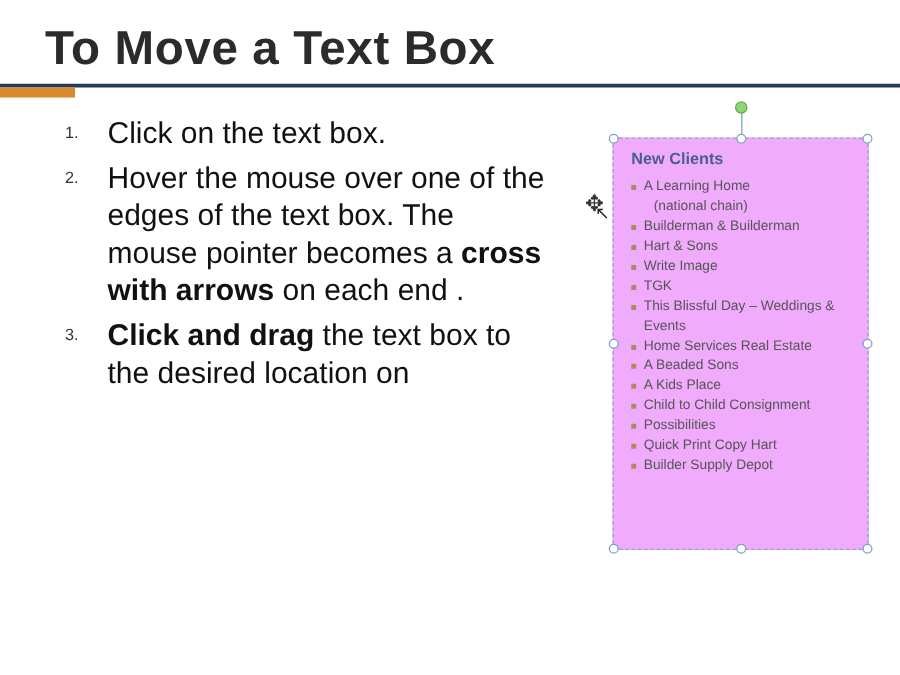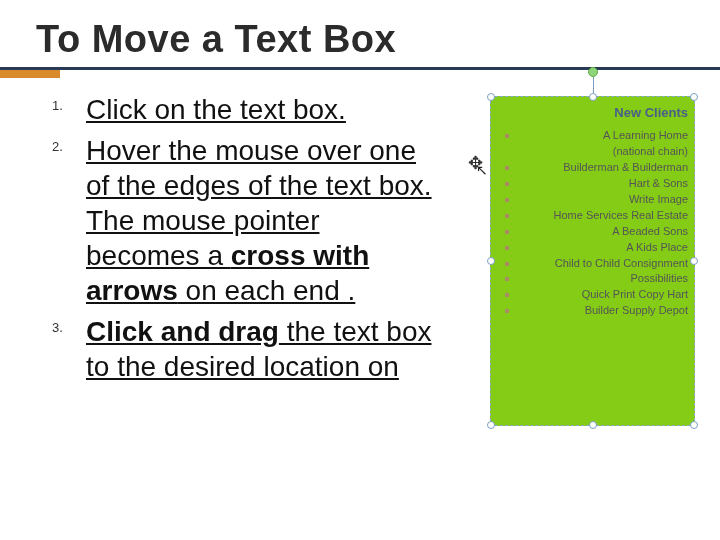--- a/index.html
+++ b/index.html
@@ -9,24 +9,24 @@
   .title { font-size: 38px; font-weight: 700; color: #2b2b2b; letter-spacing: 0.5px; }
   .rule-stack { margin-top: 6px; }
   .rule-top { height: 3px; background: #283a55; width: 100%; }
   .rule-bot-wrap { height: 8px; position: relative; }
   .rule-bot { position: absolute; left: 0; top: 0; width: 60px; height: 8px; background: #d98a2b; }
   .content { display: flex; padding: 14px 12px 0 52px; }
   .leftcol { width: 388px; }
   ol.steps { list-style: none; }
   ol.steps li { display: flex; margin-bottom: 6px; }
   ol.steps li .num { width: 34px; flex: 0 0 34px; font-size: 13px; color: #333; padding-top: 6px; }
-  ol.steps li .txt { font-size: 28px; line-height: 1.25; color: #111; text-decoration: underline; }
+  ol.steps li .txt { font-size: 24px; line-height: 1.25; color: #111; }
   .b { font-weight: 700; }
   .rightcol { position: relative; flex: 1; padding-left: 2px; }
-  .textbox { position: absolute; left: 50px; top: 4px; width: 205px; height: 330px; border: 1px dashed #8aa8c8; background: #84cc16; text-align: right; }
+  .textbox { position: absolute; left: 50px; top: 18px; width: 205px; height: 330px; border: 1px dashed #8aa8c8; background: #f0abfc; }
   .handle { position: absolute; width: 8px; height: 8px; background: #fff; border: 1px solid #7aa0c4; border-radius: 50%; }
   .h-tl { left: -4px; top: -4px; } .h-tr { right: -4px; top: -4px; }
   .h-bl { left: -4px; bottom: -4px; } .h-br { right: -4px; bottom: -4px; }
   .h-ml { left: -4px; top: 50%; margin-top: -4px; } .h-mr { right: -4px; top: 50%; margin-top: -4px; }
   .h-mt { left: 50%; margin-left: -4px; top: -4px; } .h-mb { left: 50%; margin-left: -4px; bottom: -4px; }
   .rotate-stem { position: absolute; left: 50%; top: -22px; width: 1px; height: 18px; background: #7aa0c4; }
   .rotate-handle { position: absolute; left: 50%; top: -30px; margin-left: -5px; width: 10px; height: 10px; border-radius: 50%; background: #8fd47a; border: 1px solid #5fae49; }
   .tb-inner { padding: 8px 6px 6px 14px; font-family: "Segoe UI", Arial, sans-serif; }
   .tb-title { color: #4a5f8a; font-weight: 600; font-size: 13px; margin-bottom: 8px; }
   .tb-list { list-style: none; font-size: 11px; color: #555; line-height: 1.45; }
@@ -86,20 +86,22 @@
         <div class="handle h-mt"></div>
         <div class="handle h-mb"></div>
 
         <div class="tb-inner">
           <div class="tb-title">New Clients</div>
           <ul class="tb-list">
             <li><span>A Learning Home</span><span class="sub">(national chain)</span></li>
             <li>Builderman &amp; Builderman</li>
             <li>Hart &amp; Sons</li>
             <li>Write Image</li>
+            <li>TGK</li>
+            <li>This Blissful Day – Weddings &amp; Events</li>
             <li>Home Services Real Estate</li>
             <li>A Beaded Sons</li>
             <li>A Kids Place</li>
             <li>Child to Child Consignment</li>
             <li>Possibilities</li>
             <li>Quick Print Copy Hart</li>
             <li>Builder Supply Depot</li>
           </ul>
         </div>
       </div>

